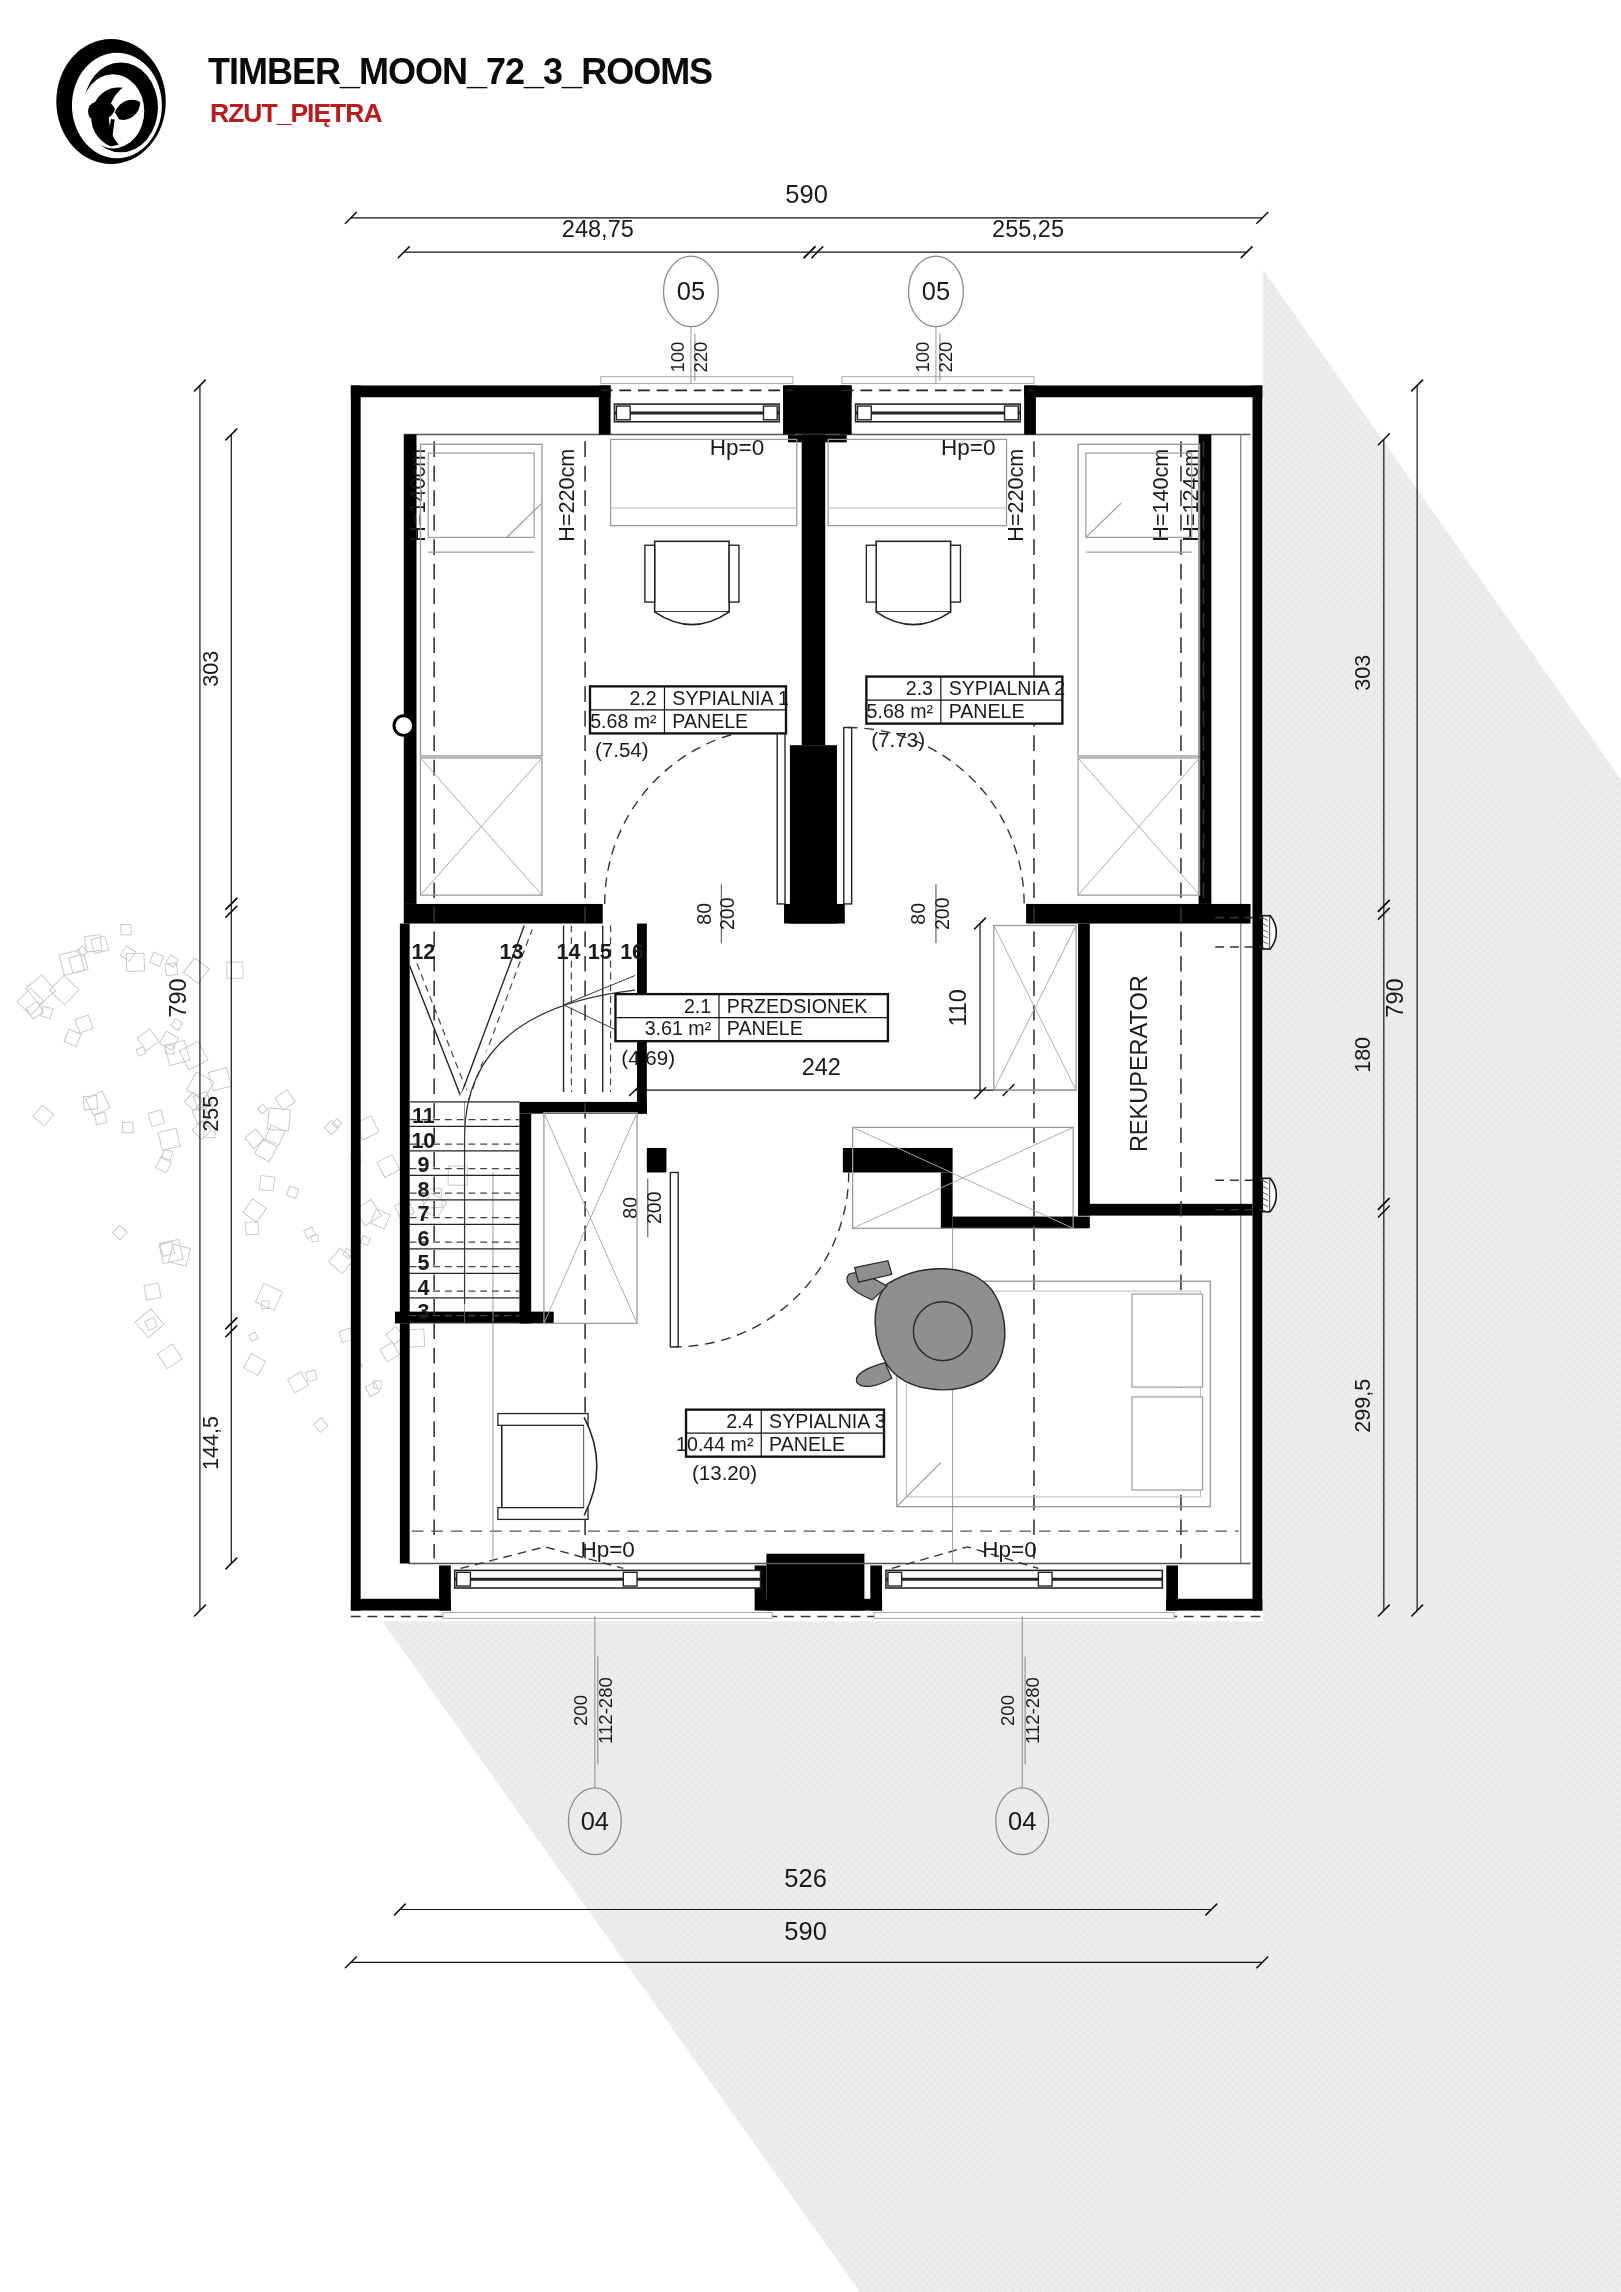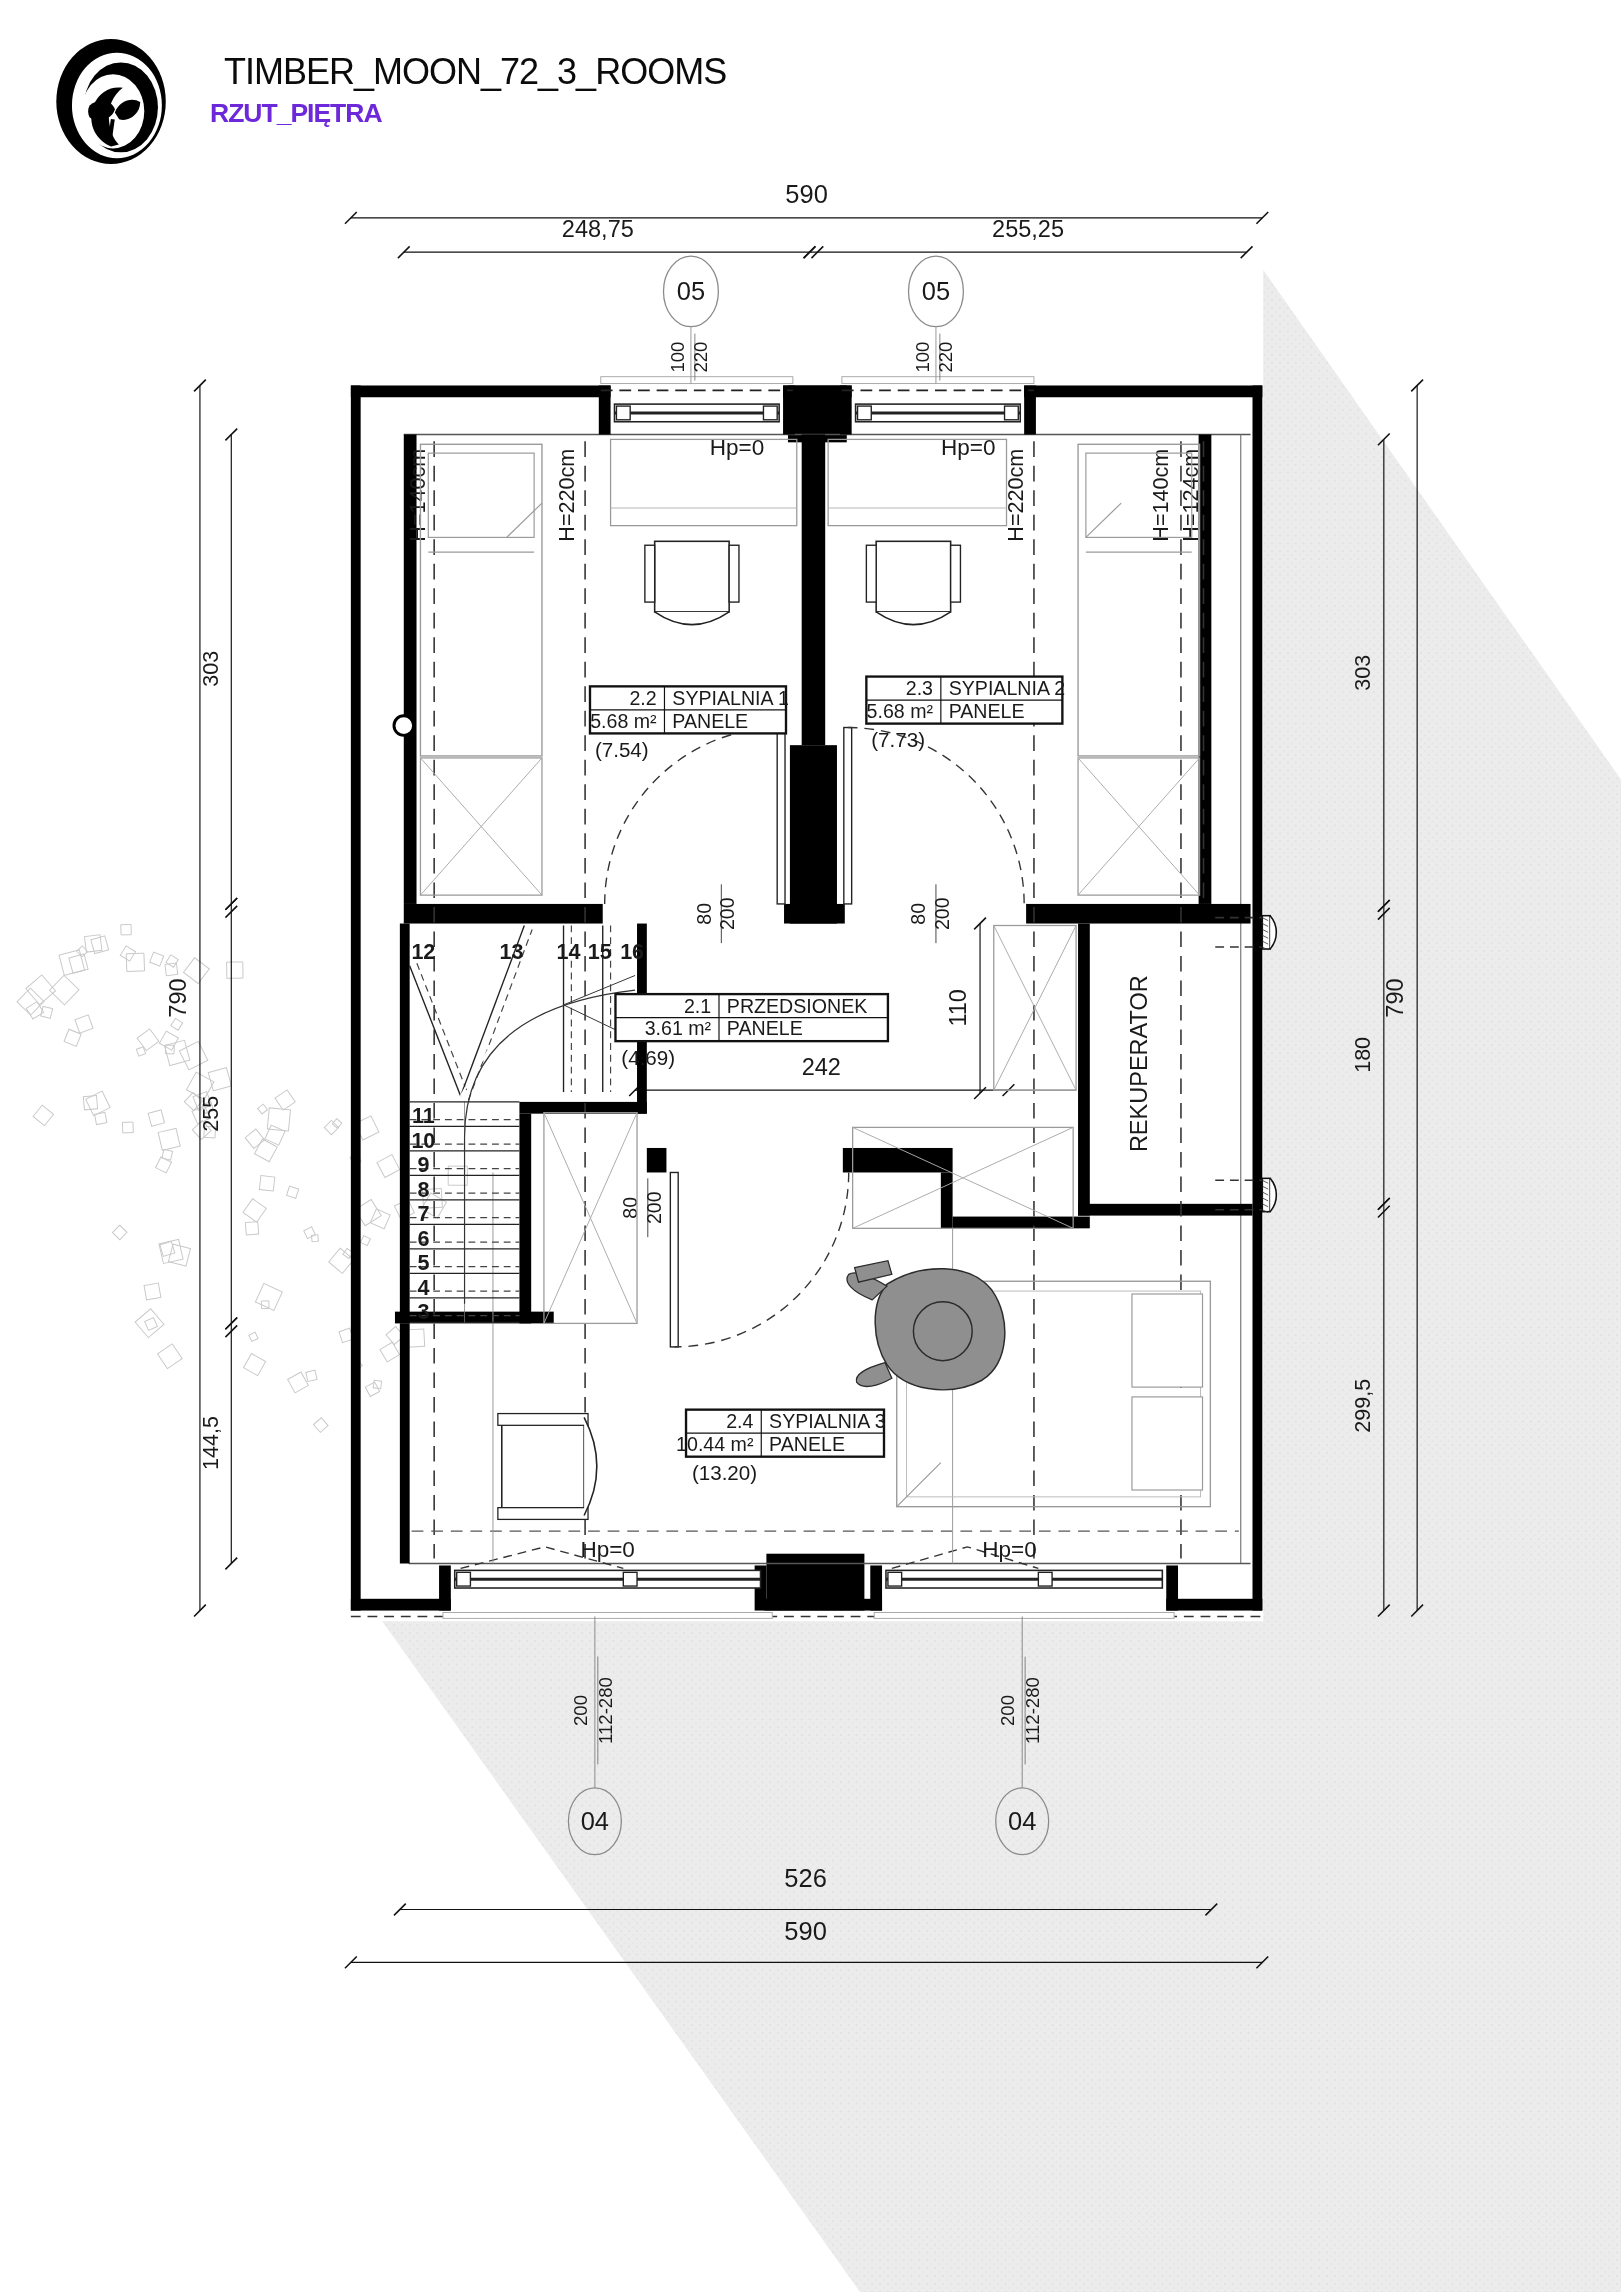--- a/index.html
+++ b/index.html
@@ -1,24 +1,24 @@
 <!DOCTYPE html>
 <html><head>
 <meta charset="utf-8">
 <style>
   html,body{margin:0;padding:0;background:#ffffff;}
   body{width:1621px;height:2293px;position:relative;overflow:hidden;
        font-family:"Liberation Sans", sans-serif;}
   #stage{position:absolute;left:0;top:0;width:1621px;height:2293px;}
   #hdr{position:absolute;left:0;top:0;width:1621px;height:186px;z-index:5;}
   #logo{position:absolute;left:54px;top:37px;width:118px;height:129px;}
-  .ttl{position:absolute;left:224px;top:51px;font-size:36px;font-weight:normal;
+  .ttl{position:absolute;left:208px;top:51px;font-size:36px;font-weight:bold;
        color:#0b0b0b;letter-spacing:-1px;white-space:nowrap;}
   .sub{position:absolute;left:210px;top:98px;font-size:26.5px;font-weight:600;
-       color:#6d28d9;letter-spacing:-1px;}
+       color:#b91c1c;letter-spacing:-1px;}
   svg text{font-family:"Liberation Sans", sans-serif;fill:#1a1a1a;}
 </style>
 </head>
 <body>
 
 <div id="hdr">
   <svg id="logo" viewBox="0 0 120 132">
     <ellipse cx="58" cy="66" rx="56" ry="64" fill="#000"></ellipse>
     <ellipse cx="64" cy="70" rx="46" ry="54" fill="#fff"></ellipse>
     <ellipse cx="68" cy="72" rx="38" ry="46" fill="#000"></ellipse>

